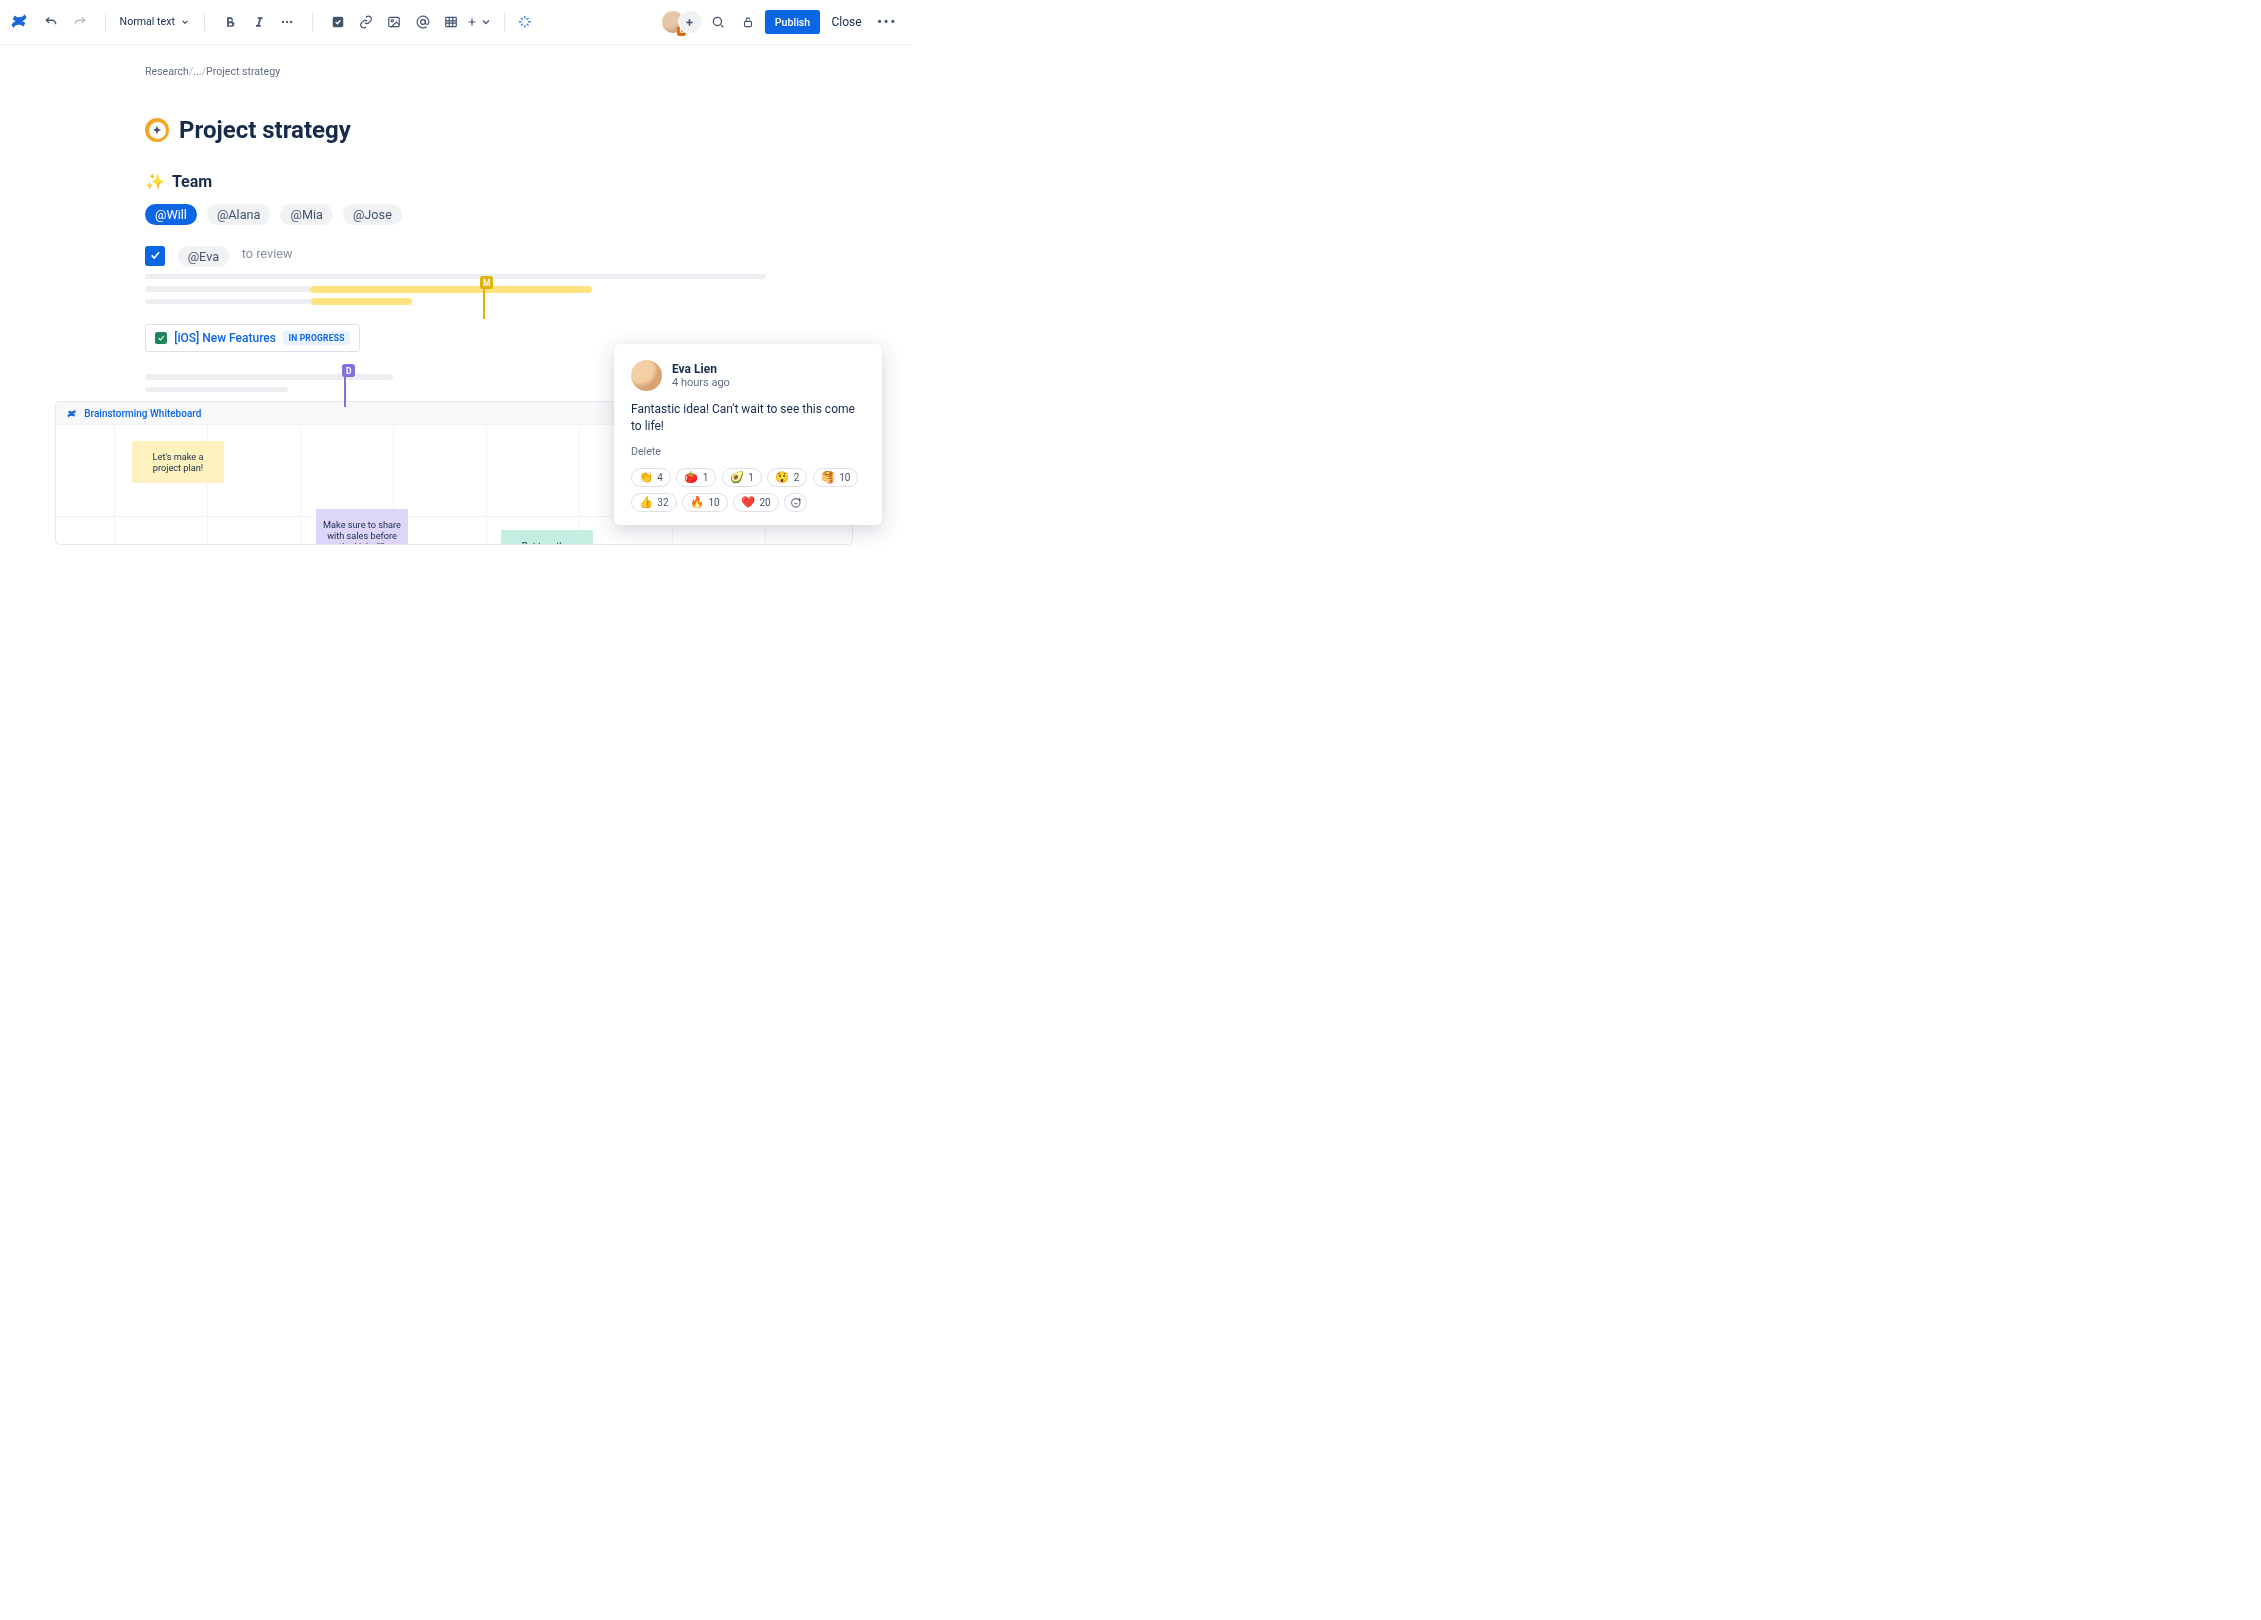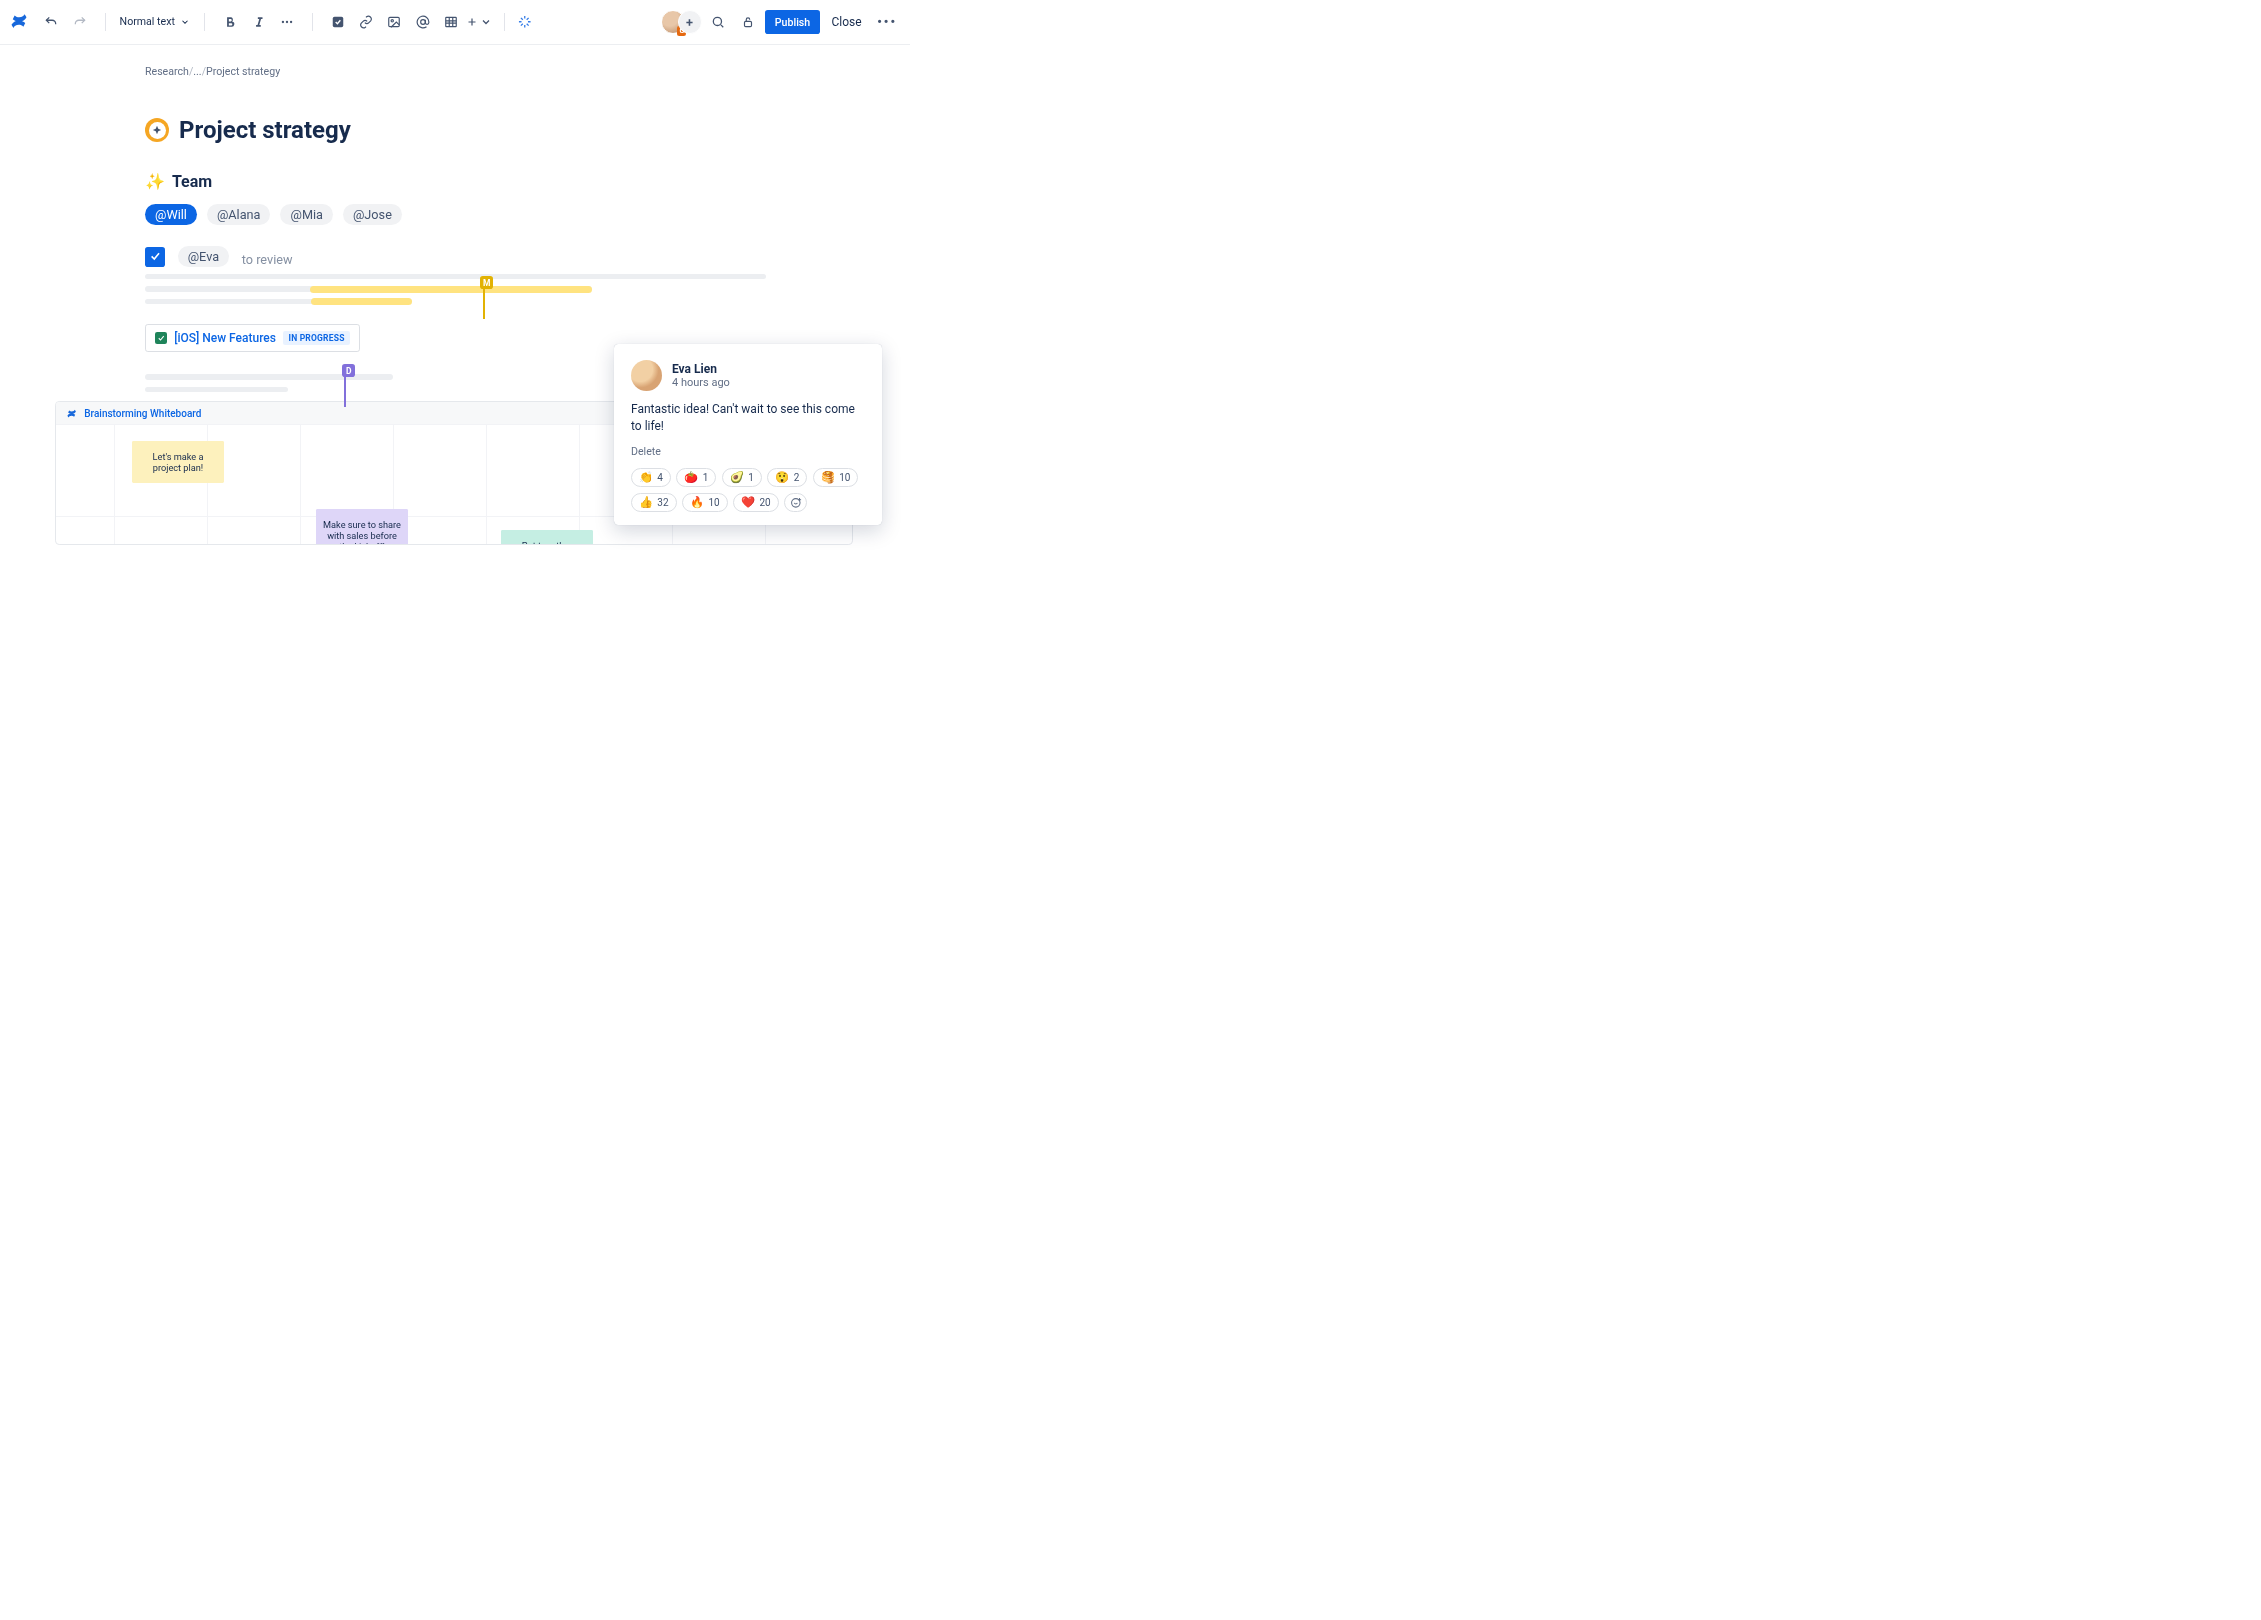--- a/index.html
+++ b/index.html
@@ -48,21 +48,21 @@
   .breadcrumb { display:flex; color:#626F86; font-size:10.6px; margin-bottom: 38px;}
   .breadcrumb span.sep { color:#B3B9C4; }
   .page-title { display:flex; align-items:center; gap:10px; font-size:24px; font-weight:700; color:#172B4D; margin-bottom: 28px;}
   .compass-ring { width:24px; height:24px; border-radius:50%; background:#F5A623; display:flex;align-items:center;justify-content:center;}
   .compass-ring-inner { width:17px;height:17px;border-radius:50%;background:#fff;display:flex;align-items:center;justify-content:center;}
   .section-heading { display:flex; align-items:center; gap:7px; font-size:16px; font-weight:700; margin-bottom:12.7px;}
   .mentions { display:flex; gap:10px; margin-bottom:21px; }
   .mention { background:#F1F2F4; color:#44546F; padding:3px 10px; border-radius:12.7px; font-size:12.7px; cursor:pointer;}
   .mention.active { background:#0C66E4; color:#fff; }
 
-  .task-row { display:flex; align-items:flex-end; gap:12.7px; margin-bottom:3px;}
+  .task-row { display:flex; align-items:flex-start; gap:12.7px; margin-bottom:3px;}
   .checkbox { width:20px; height:20px; border-radius:2.8px; background:#0C66E4; display:flex;align-items:center;justify-content:center; cursor:pointer;}
   .checkbox svg { width:12.7px; height:12.7px; color:#fff;}
   .task-after { color:#8590A2; font-size:12.7px; }
 
   .placeholder-line { height:5.6px; border-radius:4.2px; background:#ECEEF1; margin:7px 0; position:relative;}
   .placeholder-line.w100 { width:100%; }
   .placeholder-line.w72  { width:72%; }
   .placeholder-line.w43  { width:43%; }
   .placeholder-line.w40  { width:40%; }
   .placeholder-line.w23  { width:23%; }

